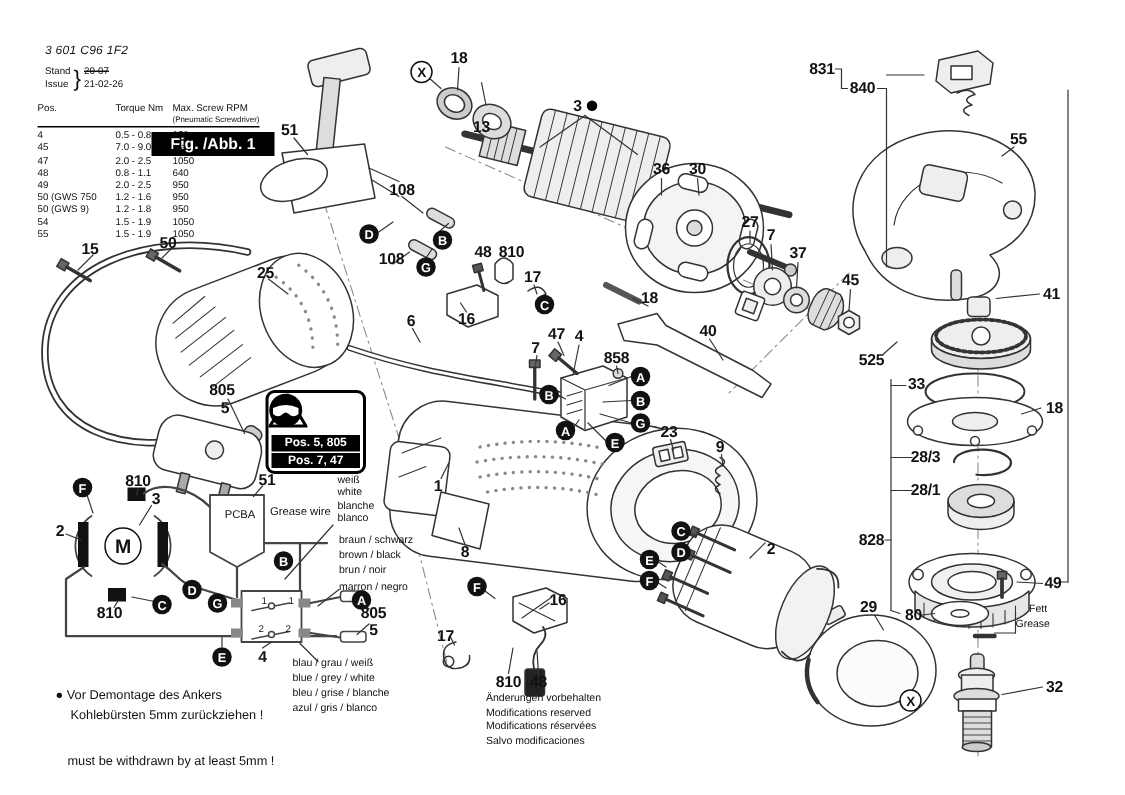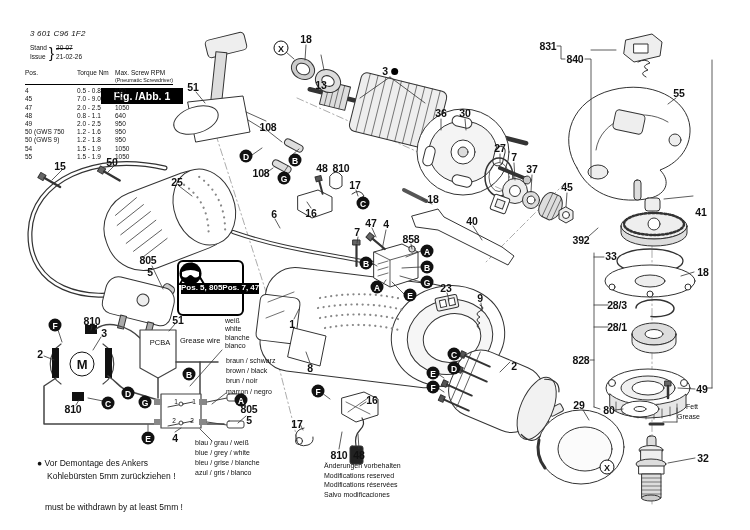--- a/index.html
+++ b/index.html
@@ -14,21 +14,21 @@
   .strike{text-decoration:line-through;}
   .figbox{left:101px;top:44px;width:82px;height:16px;background:#000;color:#fff;
     font-size:10.5px;font-weight:bold;display:flex;align-items:center;justify-content:center;margin-top:44px;}
   .ttable{left:25px;top:69px;font-size:6.5px;line-height:8.2px;}
   .thead{display:grid;grid-template-columns:52px 38px 62px;}
   .th3{display:flex;flex-direction:column;}
   .th3 .sub{font-size:5.3px;line-height:6px;}
   .tsep{width:148px;border-bottom:1px solid #000;margin:1px 0 2px 0;}
   .trow{display:grid;grid-template-columns:52px 38px 62px;}
   .warnbox{left:177px;top:260px;width:67px;height:56px;border:2px solid #000;border-radius:6px;
-    box-sizing:border-box;display:flex;flex-direction:row;align-items:center;padding:2px 2px;}
+    box-sizing:border-box;display:flex;flex-direction:column;align-items:center;padding:2px 2px;}
   .warnicons{display:flex;gap:6px;align-items:center;height:27px;}
   .warnrow{background:#000;color:#fff;font-weight:bold;font-size:8px;line-height:10.5px;
     width:59px;text-align:center;margin-top:1px;}
   .pcba{left:143px;top:338px;width:34px;text-align:center;font-size:7.5px;}
   .sensorwire{left:180px;top:336px;font-size:7.5px;}
   .colorblock{font-size:7px;display:flex;flex-direction:column;}
   .cb-white{left:225px;top:317px;line-height:8.4px;}
   .cb-brown{left:226px;top:356px;line-height:10.2px;}
   .cb-blue{left:195px;top:438px;line-height:10px;}
   .nl{font-size:8.5px;}
@@ -586,22 +586,22 @@
       <div class="co dot" style="left: 390px; top: 71px;">3<span class="blackdot"></span></div>
       <div class="co num" style="left: 441px; top: 113px;">36</div>
       <div class="co num" style="left: 465px; top: 113px;">30</div>
       <div class="co num" style="left: 500px; top: 148px;">27</div>
       <div class="co num" style="left: 514px; top: 157px;">7</div>
       <div class="co num" style="left: 532px; top: 169px;">37</div>
       <div class="co num" style="left: 567px; top: 187px;">45</div>
       <div class="co num" style="left: 548px; top: 46px;">831</div>
       <div class="co num" style="left: 575px; top: 59px;">840</div>
       <div class="co num" style="left: 679px; top: 93px;">55</div>
-      <div class="co num" style="left: 701px; top: 196px; margin-top: 16px;">41</div>
-      <div class="co num" style="left: 581px; top: 240px;">392</div>
+      <div class="co num" style="left: 701px; top: 196px;">41</div>
+      <div class="co num" style="left: 581px; top: 240px;">525</div>
       <div class="co num" style="left: 611px; top: 256px;">33</div>
       <div class="co num" style="left: 703px; top: 272px;">18</div>
       <div class="co num" style="left: 617px; top: 305px;">28/3</div>
       <div class="co num" style="left: 617px; top: 327px;">28/1</div>
       <div class="co num" style="left: 581px; top: 360px;">828</div>
       <div class="co num" style="left: 702px; top: 389px;">49</div>
       <div class="co num" style="left: 579px; top: 405px;">29</div>
       <div class="co num" style="left: 609px; top: 410px;">80</div>
       <div class="co num" style="left: 703px; top: 458px;">32</div>
       <div class="co num" style="left: 322px; top: 168px;">48</div>

